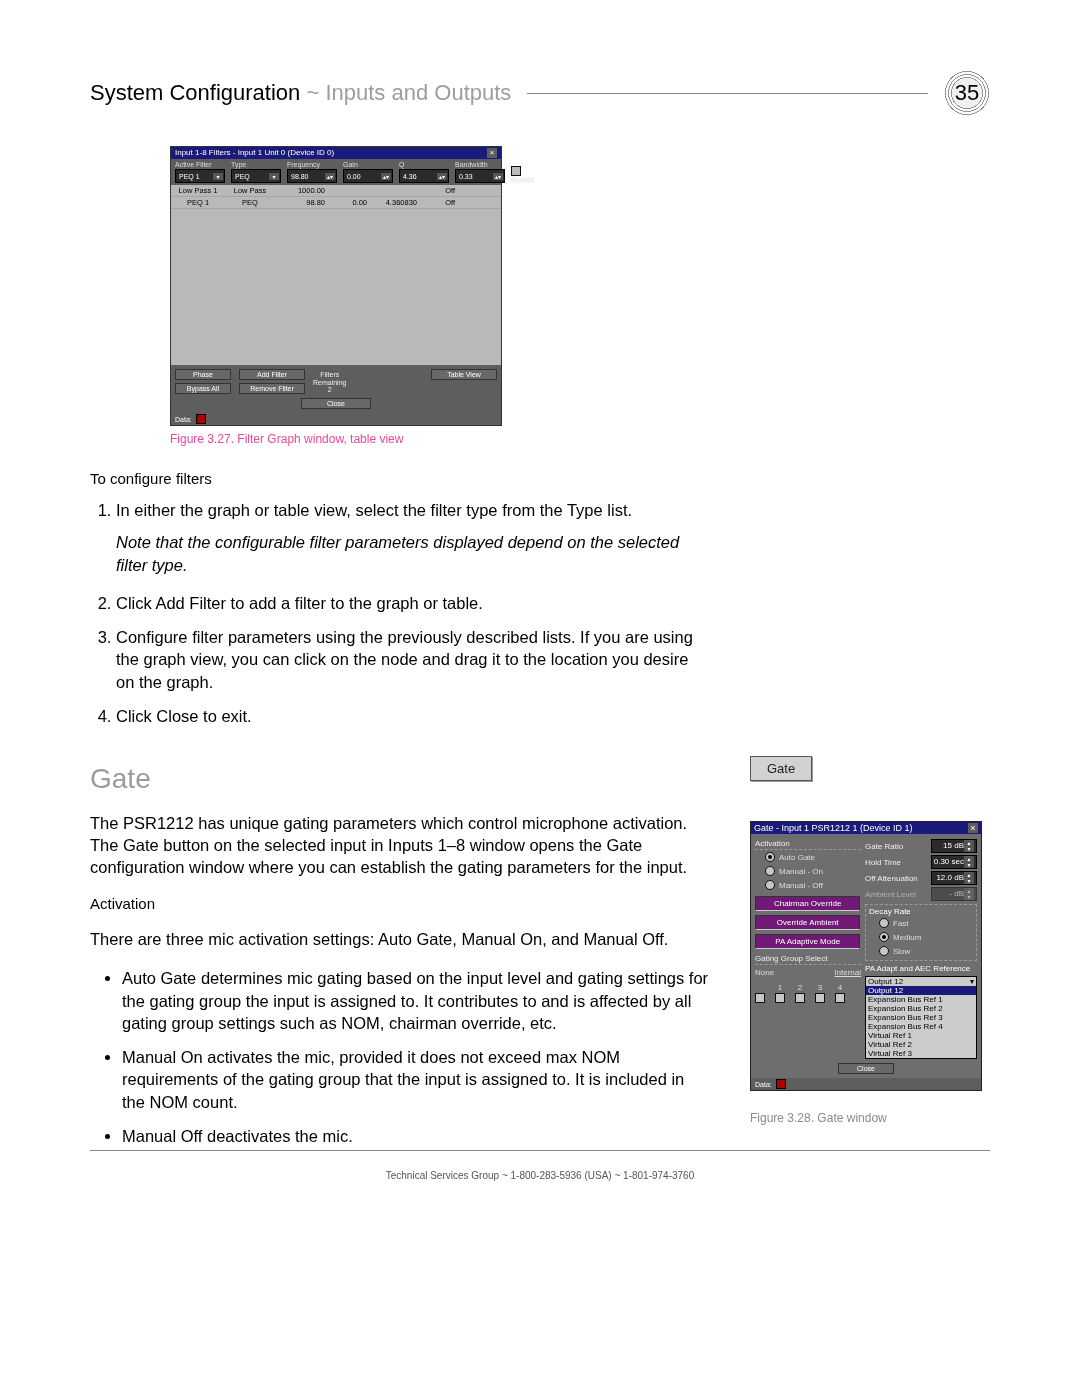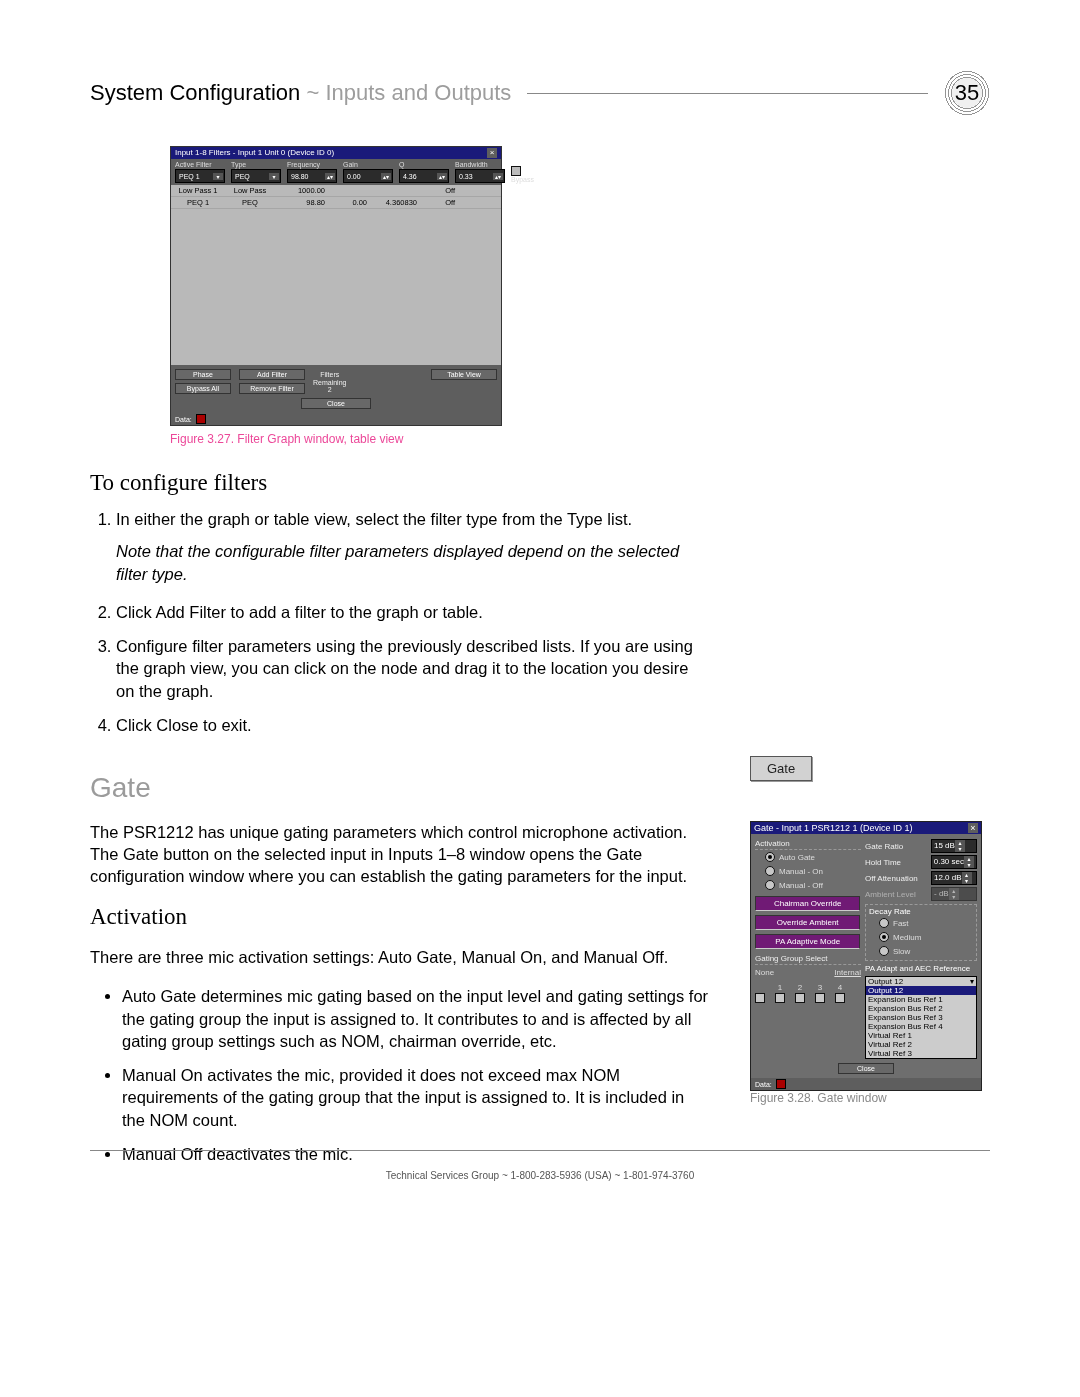--- a/index.html
+++ b/index.html
@@ -195,25 +195,24 @@
     margin-bottom: 24px;
     font-weight: 500;
   }
   .body-text {
     font-size: 16.5px;
     line-height: 1.35;
     font-weight: 300;
     color: #000;
   }
   .subhead {
-    font-size: 23px;
+    font-size: 15px;
     color: #000;
     font-weight: 400;
     margin: 7px 0 12px 0;
-    font-family: Liberation Serif, serif;
   }
   ol.steps {
     padding-left: 26px;
     margin: 12px 0;
   }
   ol.steps li {
     margin-bottom: 12px;
     font-size: 16.5px;
     line-height: 1.35;
     font-weight: 300;
@@ -282,41 +281,41 @@
     padding: 2px 4px;
     font-size: 8px;
     margin: 4px 0;
     display: block;
     width: 90%;
     text-align: center;
     color:#fff;
     border-bottom: 1px solid #ccc;
   }
   .gw-r-row { display: flex; align-items: center; justify-content: space-between; gap: 4px; padding: 1px 0; font-size: 8px; color: #eee; }
-  .gw-r-row .tb-box { min-width: 40px; display:inline-flex; justify-content:flex-start; height:12px; line-height:12px; font-size:8px; }
+  .gw-r-row .tb-box { min-width: 40px; display:inline-flex; justify-content:flex-end; height:12px; line-height:12px; font-size:8px; }
   .spin-arrows { width:10px; background:#555; text-align:center; font-size:6px; line-height:6px; }
   .decay-box { border: 1px dashed rgba(255,255,255,0.3); padding: 2px 3px; margin-top: 2px; }
   .gw-select-open {
     border: 1px solid #000;
     background: #ccc;
     color: #000;
     margin-top: 3px;
     font-size: 8px;
   }
   .gw-select-open .sel-head { display:flex; justify-content:space-between; padding:0 2px; }
   .gw-select-open .opt { padding: 0 2px; }
   .gw-select-open .opt.hi { background: #1a1a7a; color: #fff; }
   .gw-lower { padding: 0 4px 4px 4px; }
   .ggs-row { display:flex; gap:10px; padding: 3px 0; align-items:flex-end; font-size:8px; color:#ddd; }
   .ggs-col { display:flex; flex-direction:column; align-items:center; gap:1px; }
   .cb { width:8px; height:8px; border:1px solid #111; background:#c7c7c7; display:inline-block; }
   .caption-right {
     font-size: 12px;
     color: #8a8a8a;
-    margin-top: 0;
+    margin-top: 20px;
     font-weight: 500;
   }
   .footer-rule {
     position: absolute;
     left: 90px;
     right: 90px;
     bottom: 92px;
     height: 1px;
     background: #888;
   }

